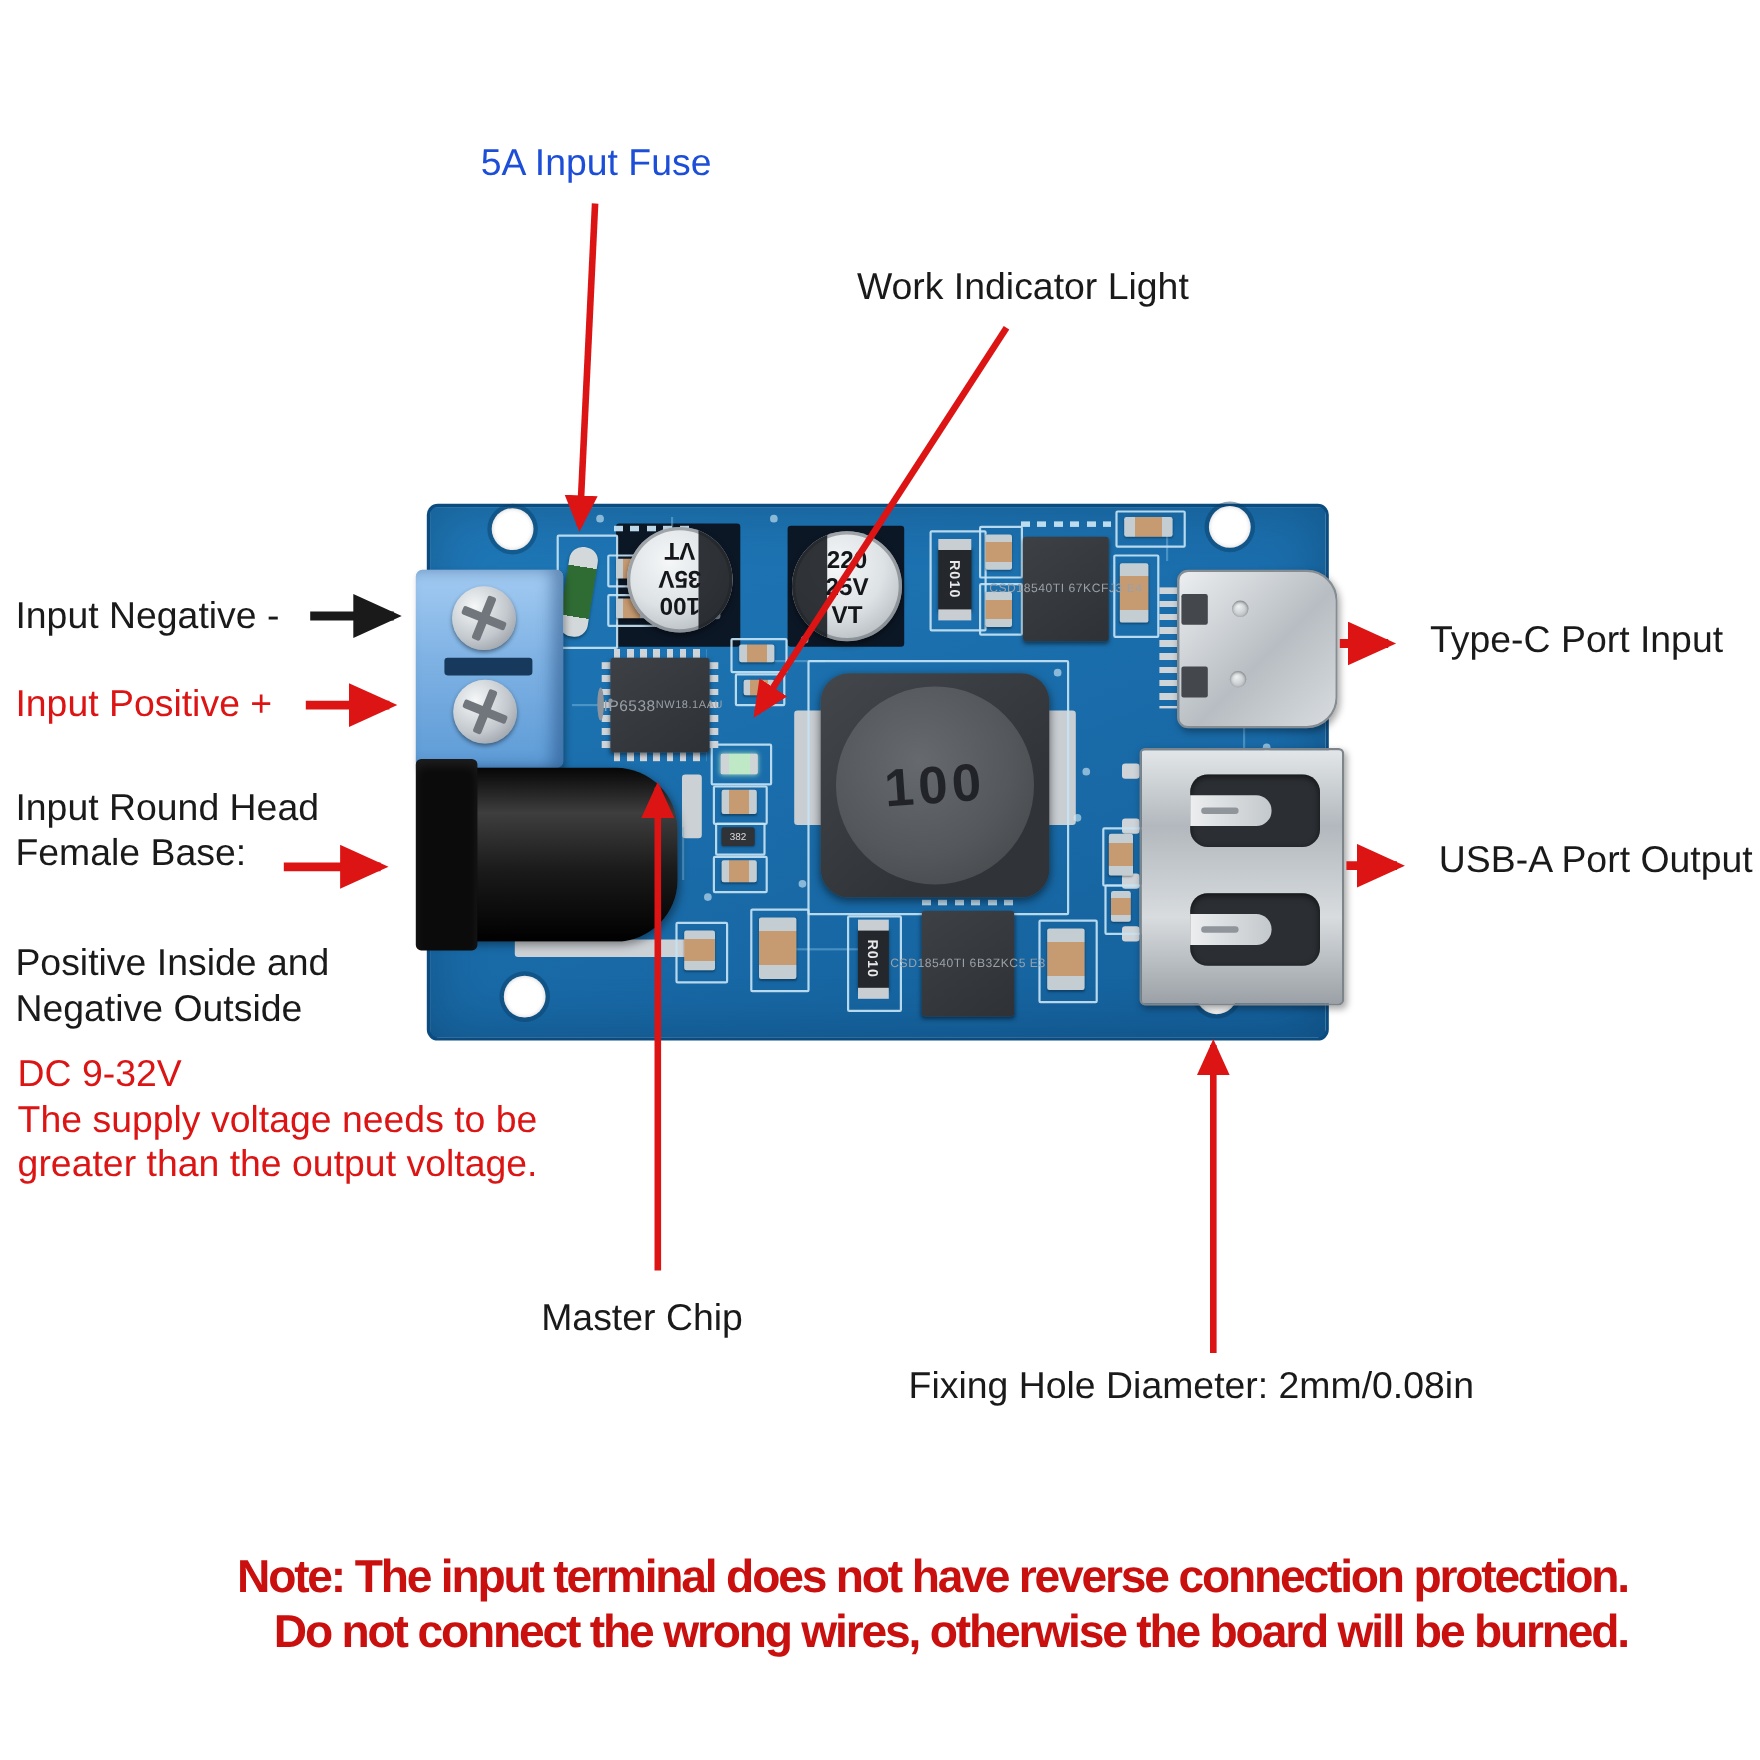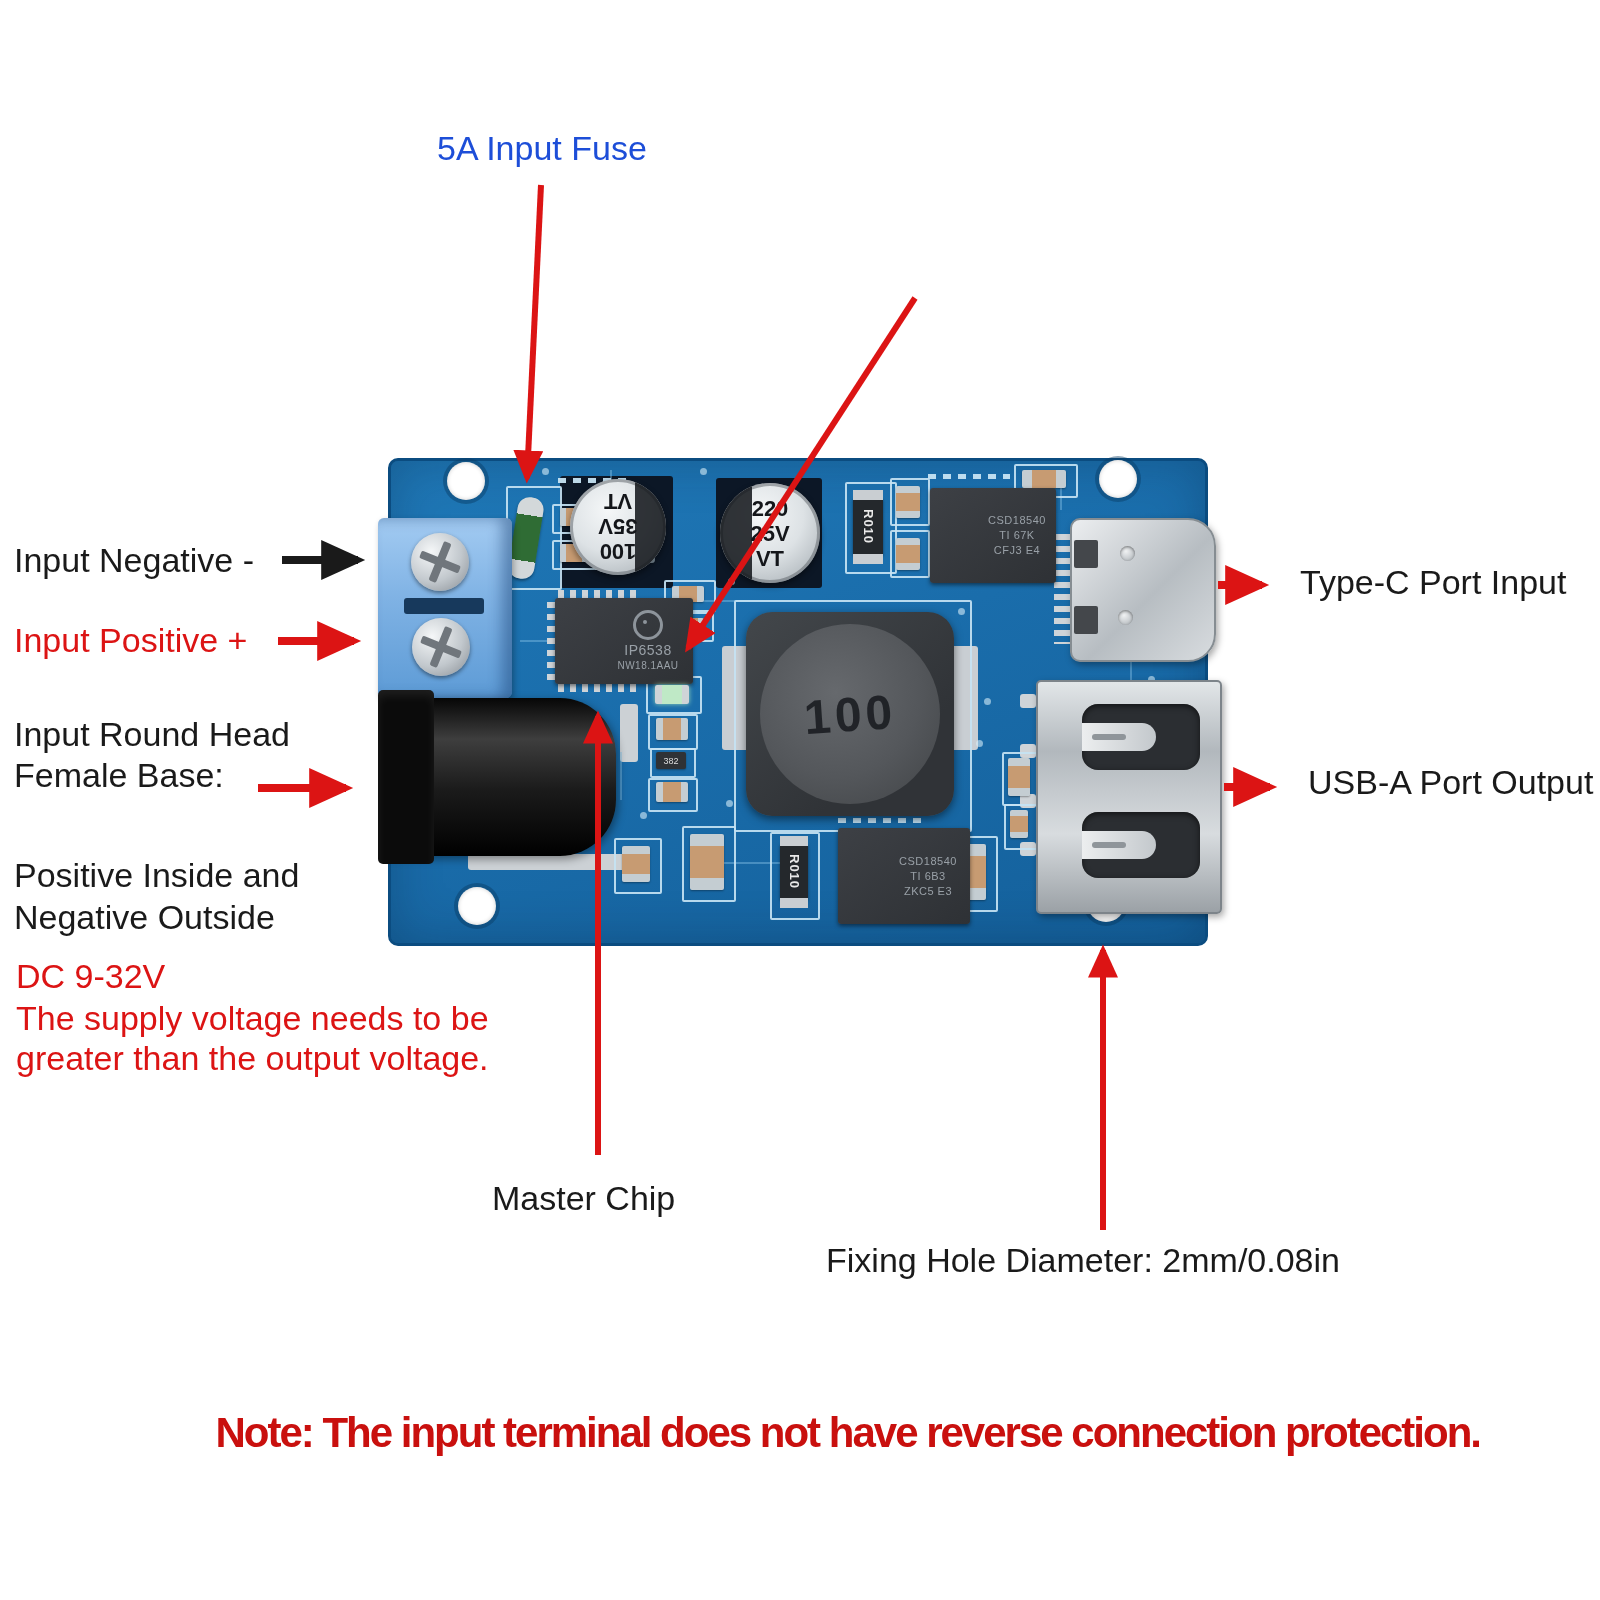--- a/index.html
+++ b/index.html
@@ -41,22 +41,22 @@
         transform:rotate(9deg);
         background:linear-gradient(180deg,#d3d8da 0 22%,#2f6c34 22% 78%,#d3d8da 78% 100%);
         box-shadow:0 2px 3px rgba(0,0,0,.4);}
   .cap{position:absolute;border-radius:50%;overflow:hidden;z-index:5;
        background:radial-gradient(circle at 40% 32%,#f5f7f8 0%,#dde2e5 48%,#b4bbc0 82%,#959ca1 100%);
        box-shadow:0 3px 6px rgba(0,0,0,.45), inset 0 0 0 3px rgba(90,96,102,.5);}
   .capstripe{position:absolute;top:0;height:100%;width:32%;background:rgba(22,25,30,.88);}
   .captext{position:absolute;left:0;top:0;width:100%;height:100%;display:flex;flex-direction:column;
            justify-content:center;align-items:center;font-size:22px;font-weight:700;color:#14161a;line-height:25px;}
   .chip{position:absolute;background:linear-gradient(145deg,#3d4045 0%,#2e3135 100%);border-radius:3px;
-        z-index:5;box-shadow:0 2px 4px rgba(0,0,0,.5);display:flex;flex-direction:column;
-        justify-content:center;align-items:center;color:#99a0a7;padding-left:48px;}
+        z-index:5;box-shadow:0 2px 4px rgba(0,0,0,.5);display:flex;flex-direction:row;
+        justify-content:center;align-items:center;color:#99a0a7;}
   .chip .l{font-size:11px;line-height:15px;letter-spacing:.5px;white-space:nowrap;}
   .pins{position:absolute;z-index:4;}
   .pinsH{background:repeating-linear-gradient(90deg,#cfd4d8 0 6px,transparent 6px 12px);}
   .pinsV{background:repeating-linear-gradient(180deg,#cfd4d8 0 6px,transparent 6px 12px);}
   .logo{width:24px;height:24px;border:3px solid #8d949b;border-radius:50%;margin-bottom:3px;position:relative;}
   .logo:after{content:"";position:absolute;left:7px;top:7px;width:4px;height:4px;border-radius:50%;background:#8d949b;}
   .shunt{position:absolute;z-index:5;background:#24282c;border-radius:2px;display:flex;align-items:center;
          justify-content:center;box-shadow:0 1px 3px rgba(0,0,0,.5);}
   .shunt span{writing-mode:vertical-rl;font-size:13px;font-weight:700;color:#e9e9e9;letter-spacing:1px;}
   .shunt:before,.shunt:after{content:"";position:absolute;left:0;width:100%;height:10px;background:#c9ced2;}
@@ -189,20 +189,21 @@
   <div class="usba">
     <div class="uslot" style="top:22px;">
       <div class="tongue"></div>
     </div>
     <div class="uslot" style="top:130px;">
       <div class="tongue"></div>
     </div>
   </div>
 
   <div class="lbl" style="left: 437px; top: 128px; color: #1d4ed8;">5A Input Fuse</div>
+  <div class="lbl" style="left: 779px; top: 241px; color: rgb(26, 26, 26);">Work Indicator Light</div>
   <div class="lbl" style="left: 14px; top: 540px; color: rgb(26, 26, 26);">Input Negative -</div>
   <div class="lbl" style="left: 14px; top: 620px; color: rgb(220, 20, 20);">Input Positive +</div>
   <div class="lblblock" style="left: 14px; top: 714px; color: rgb(26, 26, 26);">
     <div>Input Round Head</div>
     <div>Female Base:</div>
   </div>
   <div class="lblblock" style="left: 14px; top: 854px; line-height: 42px; color: rgb(26, 26, 26);">
     <div>Positive Inside and</div>
     <div>Negative Outside</div>
   </div>
@@ -213,20 +214,21 @@
     <div>The supply voltage needs to be</div>
     <div>greater than the output voltage.</div>
   </div>
   <div class="lbl" style="left: 492px; top: 1178px; color: rgb(26, 26, 26);">Master Chip</div>
   <div class="lbl" style="left: 1300px; top: 562px; color: rgb(26, 26, 26);">Type-C Port Input</div>
   <div class="lbl" style="left: 1308px; top: 762px; color: rgb(26, 26, 26);">USB-A Port Output</div>
   <div class="lbl" style="left: 826px; top: 1240px; color: rgb(26, 26, 26);">Fixing Hole Diameter: 2mm/0.08in</div>
 
   <div class="note" style="color: rgb(201, 16, 14);">
     <div>Note: The input terminal does not have reverse connection protection.</div>
+    <div>Do not connect the wrong wires, otherwise the board will be burned.</div>
   </div>
 
   <svg class="arrows" width="1600" height="1600" viewBox="0 0 1600 1600">
     <defs>
       <marker id="ah-red" markerWidth="6" markerHeight="6" refX="4.6" refY="2.5" orient="auto" markerUnits="strokeWidth">
         <path d="M0,0 L5.5,2.5 L0,5 Z" fill="#dc1414"></path>
       </marker>
       <marker id="ah-black" markerWidth="6" markerHeight="6" refX="4.6" refY="2.5" orient="auto" markerUnits="strokeWidth">
         <path d="M0,0 L5.5,2.5 L0,5 Z" fill="#1a1a1a"></path>
       </marker>

